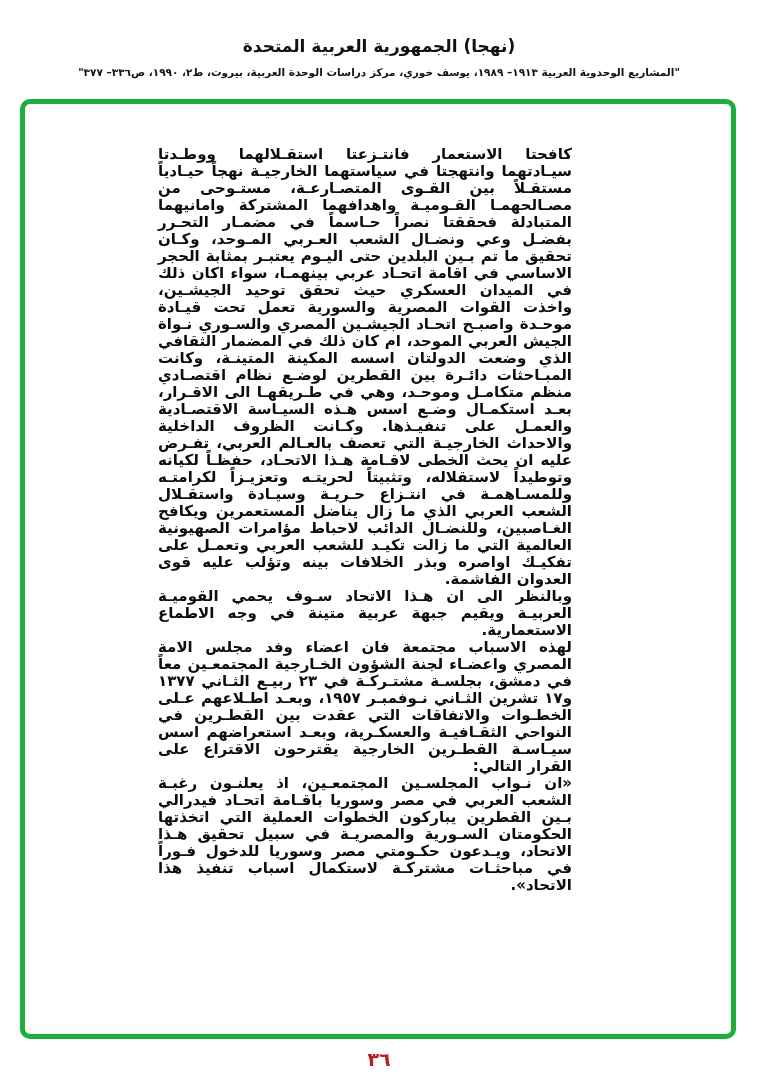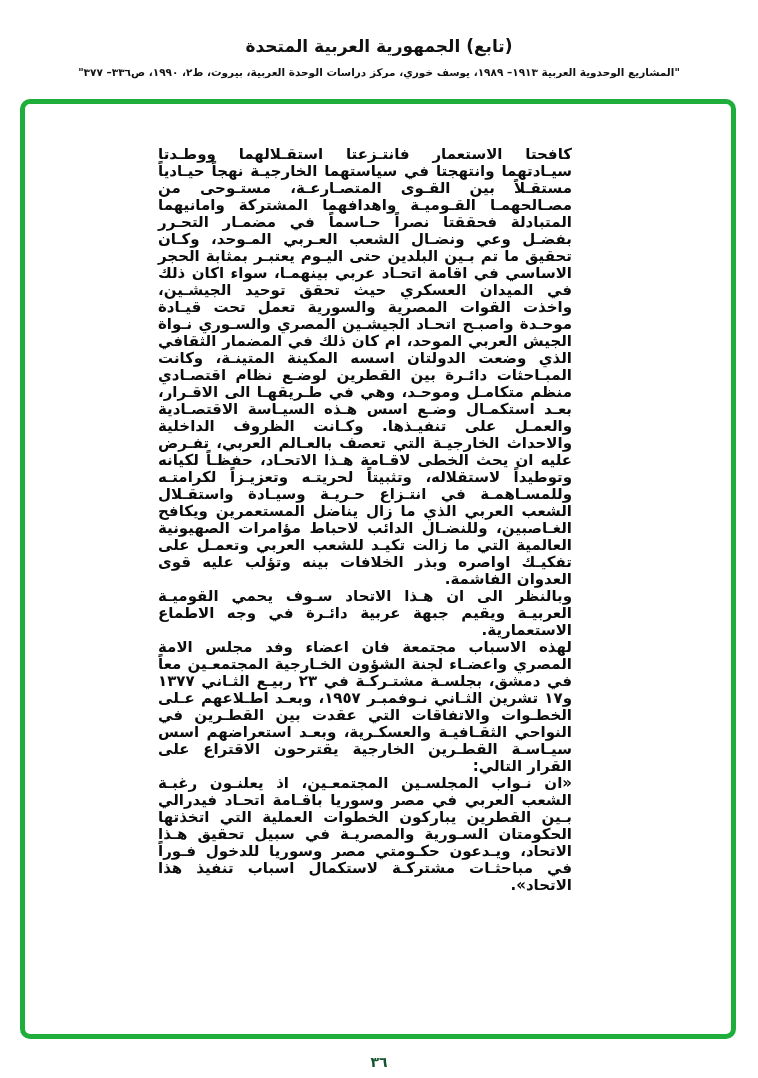--- a/index.html
+++ b/index.html
@@ -67,38 +67,38 @@
     padding: 0;
     text-align: justify;
   }
   .page-number {
     position: absolute;
     bottom: 8px;
     left: 0;
     width: 100%;
     text-align: center;
     direction: rtl;
-    font-size: 14px;
+    font-size: 19px;
     font-weight: bold;
-    color: #14532d;
+    color: #b91c1c;
   }
 </style>
 </head>
 <body>
 
 <div class="page">
 
-  <div class="header-title">(تابع) الجمهورية العربية المتحدة</div>
+  <div class="header-title">(نهجا) الجمهورية العربية المتحدة</div>
 
   <div class="source-line">"المشاريع الوحدوية العربية ١٩١٣– ١٩٨٩، يوسف خوري، مركز دراسات الوحدة العربية، بيروت، ط٢، ١٩٩٠، ص٣٣٦– ٣٧٧"</div>
 
   <div class="green-frame"></div>
 
   <div class="text-column">
     <p>كافحتا الاستعمار فانتـزعتا استقـلالهما ووطـدتا سيـادتهما وانتهجتا في سياستهما الخارجيـة نهجاً حيـادياً مستقـلاً بين القـوى المتصـارعـة، مستـوحى من مصـالحهمـا القـوميـة واهدافهما المشتركة وامانيهما المتبادلة فحققتا نصراً حـاسماً في مضمـار التحـرر بفضـل وعي ونضـال الشعب العـربي المـوحد، وكـان تحقيق ما تم بـين البلدين حتى اليـوم يعتبـر بمثابة الحجر الاساسي في اقامة اتحـاد عربي بينهمـا، سواء اكان ذلك في الميدان العسكري حيث تحقق توحيد الجيشـين، واخذت القوات المصرية والسورية تعمل تحت قيـادة موحـدة واصبـح اتحـاد الجيشـين المصري والسـوري نـواة الجيش العربي الموحد، ام كان ذلك في المضمار الثقافي الذي وضعت الدولتان اسسه المكينة المتينـة، وكانت المبـاحثات دائـرة بين القطرين لوضـع نظام اقتصـادي منظم متكامـل وموحـد، وهي في طـريقهـا الى الاقـرار، بعـد استكمـال وضـع اسس هـذه السيـاسة الاقتصـادية والعمـل على تنفيـذها. وكـانت الظروف الداخلية والاحداث الخارجيـة التي تعصف بالعـالم العربي، تفـرض عليه ان يحث الخطى لاقـامة هـذا الاتحـاد، حفظـاً لكيانه وتوطيداً لاستقلاله، وتثبيتاً لحريتـه وتعزيـزاً لكرامتـه وللمسـاهمـة في انتـزاع حـريـة وسيـادة واستقـلال الشعب العربي الذي ما زال يناضل المستعمرين ويكافح الغـاصبين، وللنضـال الدائب لاحباط مؤامرات الصهيونية العالمية التي ما زالت تكيـد للشعب العربي وتعمـل على تفكيـك اواصره وبذر الخلافات بينه وتؤلب عليه قوى العدوان الفاشمة.</p>
-    <p>وبالنظر الى ان هـذا الاتحاد سـوف يحمي القوميـة العربيـة ويقيم جبهة عربية دائـرة في وجه الاطماع الاستعمارية.</p>
+    <p>وبالنظر الى ان هـذا الاتحاد سـوف يحمي القوميـة العربيـة ويقيم جبهة عربية متينة في وجه الاطماع الاستعمارية.</p>
     <p>لهذه الاسباب مجتمعة فان اعضاء وفد مجلس الامة المصري واعضـاء لجنة الشؤون الخـارجية المجتمعـين معاً في دمشق، بجلسـة مشتـركـة في ٢٣ ربيـع الثـاني ١٣٧٧ و١٧ تشرين الثـاني نـوفمبـر ١٩٥٧، وبعـد اطـلاعهم عـلى الخطـوات والاتفاقات التي عقدت بين القطـرين في النواحي الثقـافيـة والعسكـرية، وبعـد استعراضهم اسس سيـاسـة القطـرين الخارجية يقترحون الاقتراع على القرار التالي:</p>
     <p>«ان نـواب المجلسـين المجتمعـين، اذ يعلنـون رغبـة الشعب العربي في مصر وسوريا باقـامة اتحـاد فيدرالي بـين القطرين يباركون الخطوات العملية التي اتخذتها الحكومتان السـورية والمصريـة في سبيل تحقيق هـذا الاتحاد، ويـدعون حكـومتي مصر وسوريا للدخول فـوراً في مباحثـات مشتركـة لاستكمال اسباب تنفيذ هذا الاتحاد».</p>
   </div>
 
   <div class="page-number">٣٦</div>
 
 </div>
 
 </body></html>

